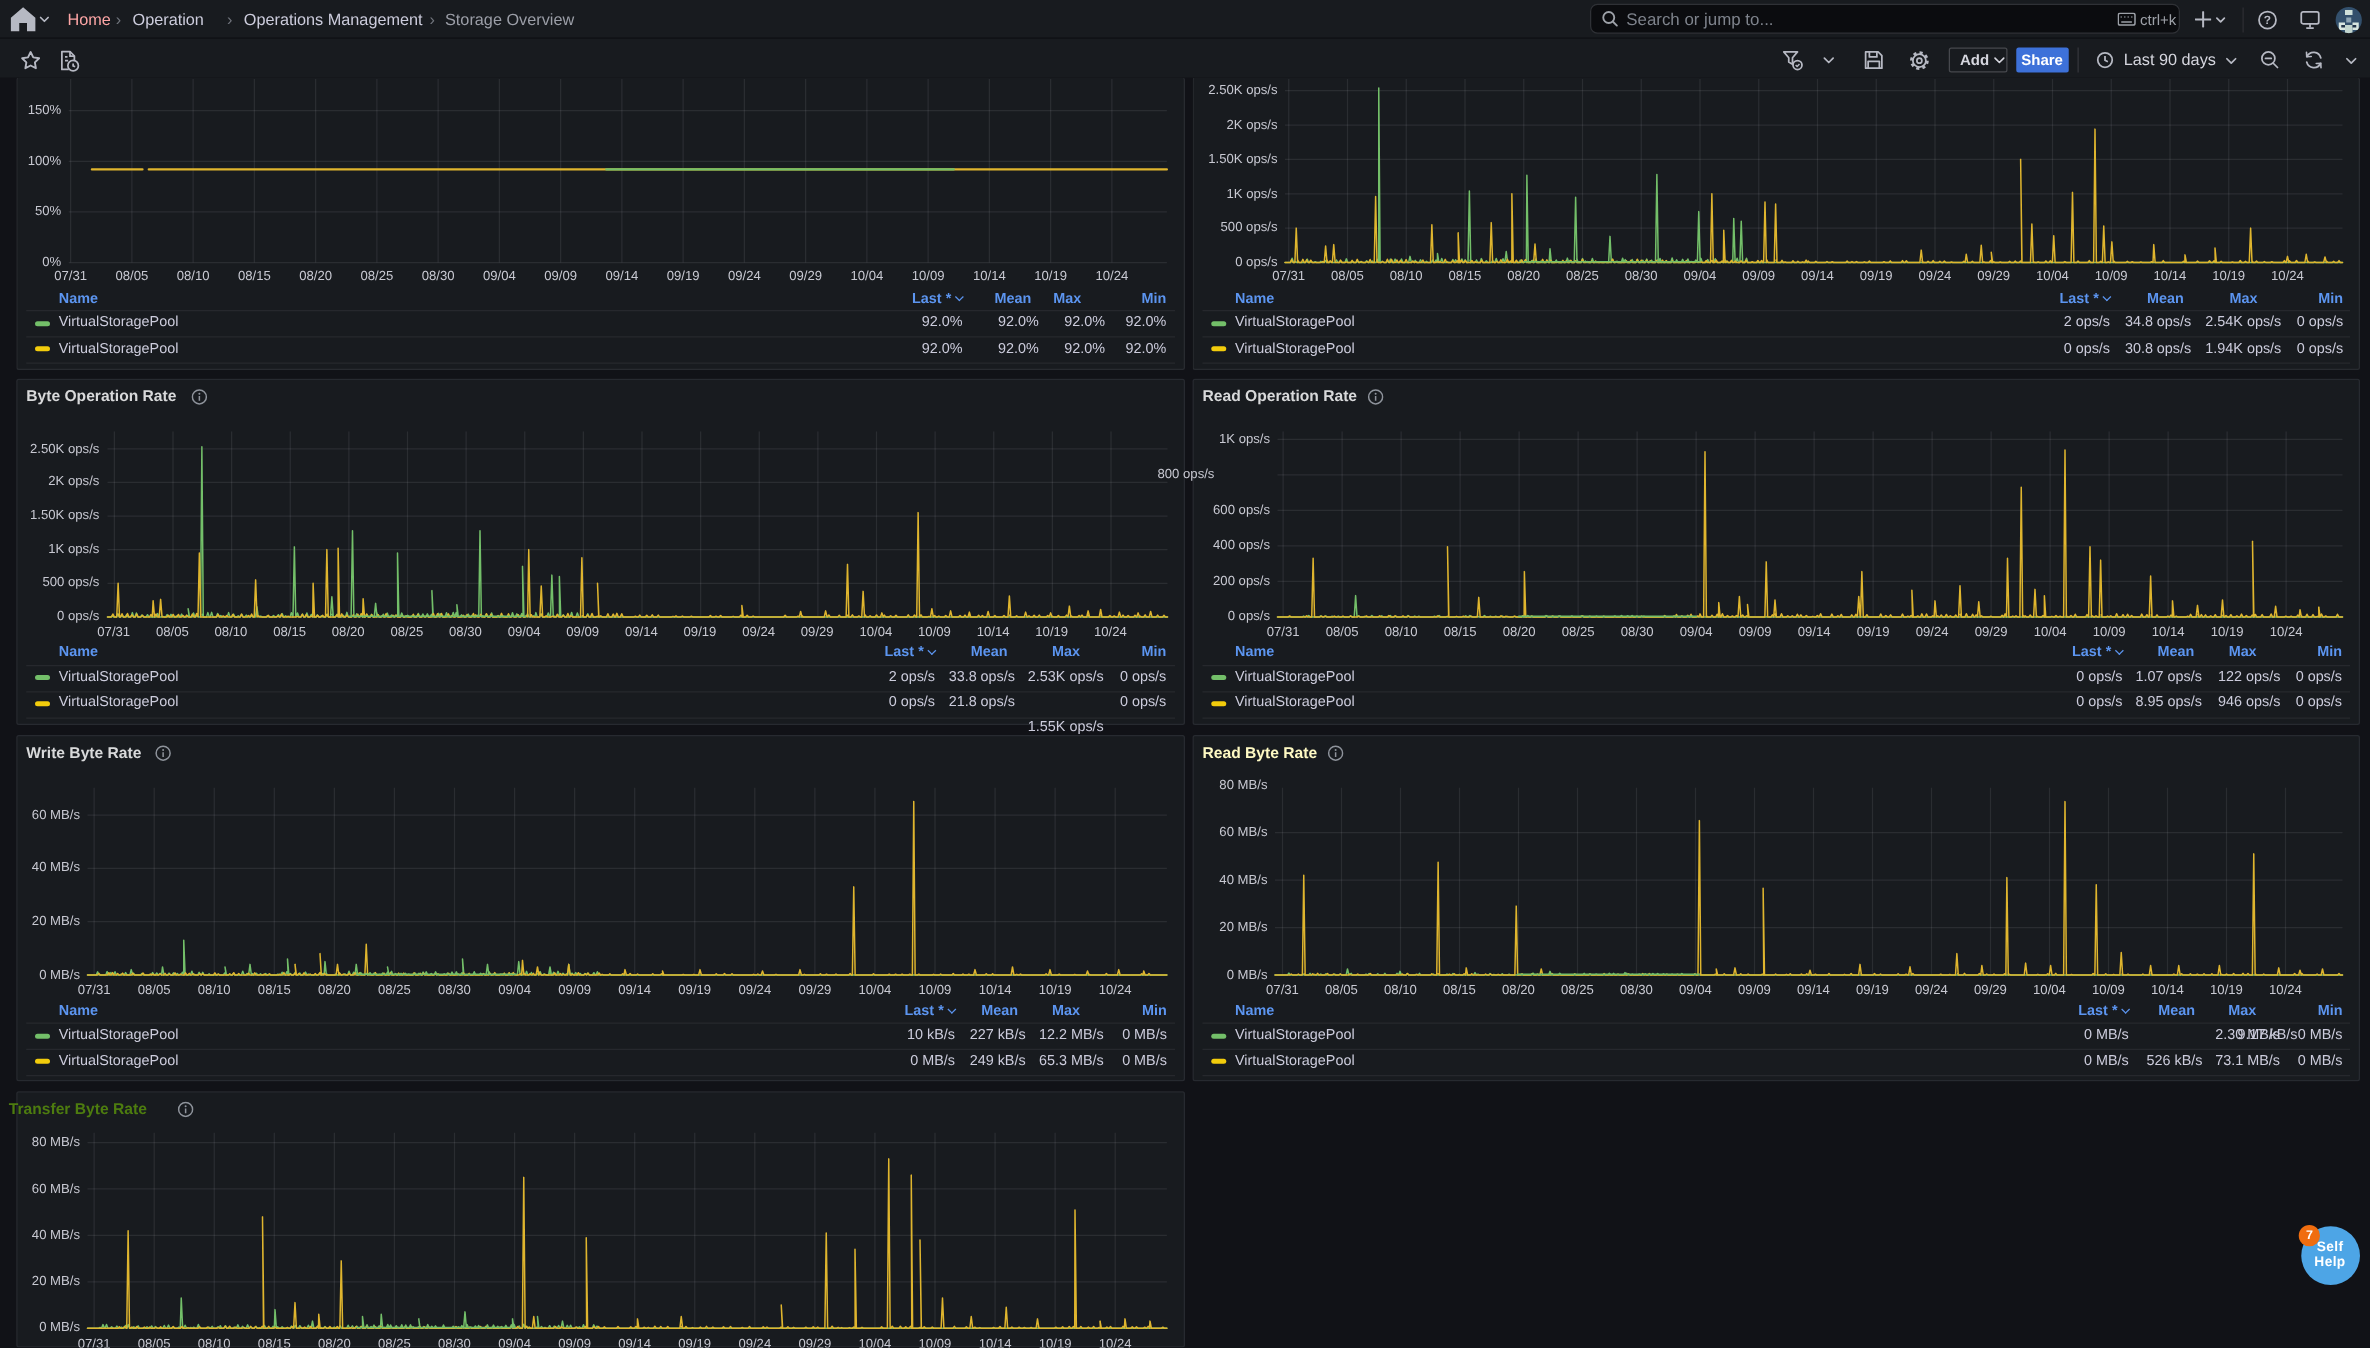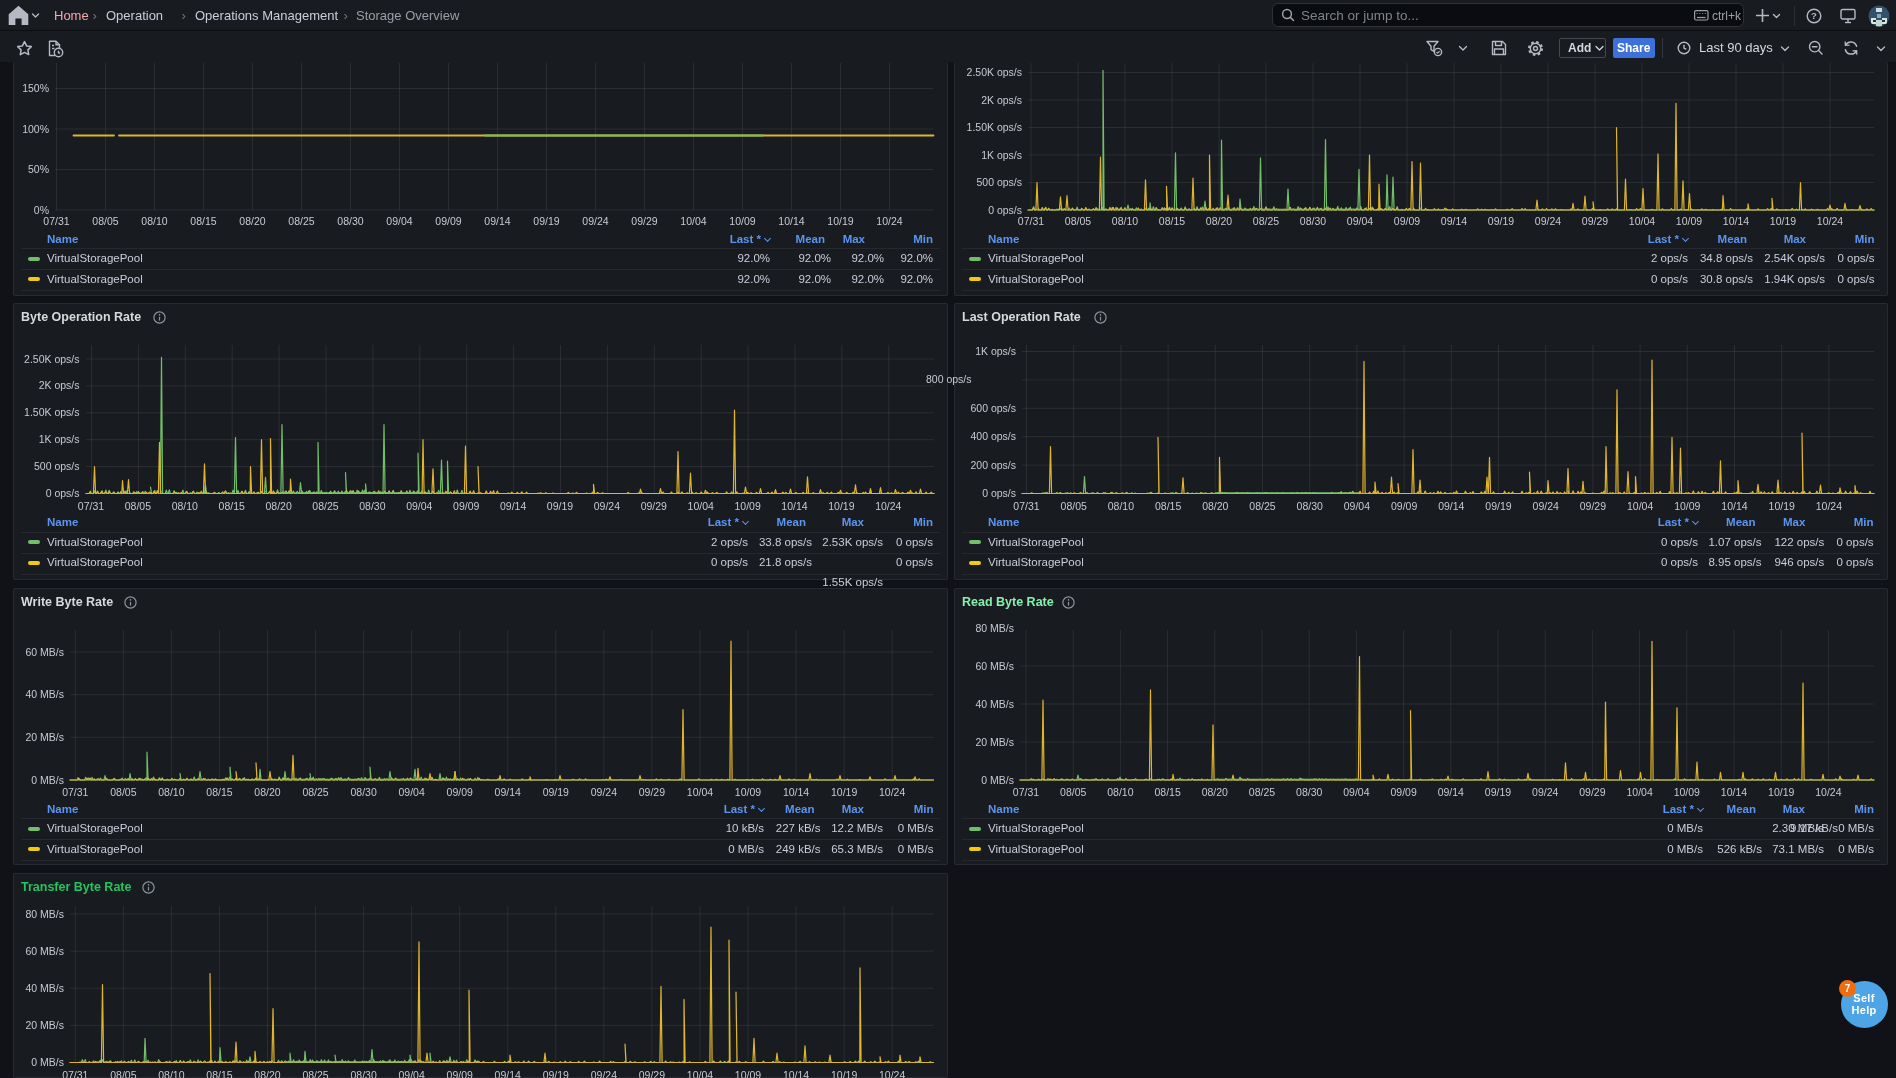--- a/index.html
+++ b/index.html
@@ -297,21 +297,21 @@
 <div style="position:absolute;left:13px;top:303px;width:934.5px;height:277px;background:#181b1f;border:1px solid rgba(204,204,220,0.09);border-radius:2px;"></div>
 <div style="position:absolute;left:954px;top:303px;width:934px;height:277px;background:#181b1f;border:1px solid rgba(204,204,220,0.09);border-radius:2px;"></div>
 <div style="position:absolute;left:21px;top:304.5px;width:200px;height:25.0px;line-height:25.0px;font-size:12.5px;color:#d8d9da;font-weight:700;white-space:nowrap;">Byte Operation Rate</div>
 <svg style="position:absolute;left:153px;top:310.5px" width="13" height="13" viewBox="153 310.5 13 13">
       <g transform="translate(153,310.5)">
         <circle cx="6.5" cy="6.5" r="5.6" fill="none" stroke="#8e939b" stroke-width="1.2"></circle>
         <line x1="6.5" y1="5.8" x2="6.5" y2="9.6" stroke="#8e939b" stroke-width="1.2"></line>
         <circle cx="6.5" cy="3.9" r="0.8" fill="#8e939b"></circle>
       </g>
     </svg>
-<div style="position:absolute;left:962px;top:304.5px;width:200px;height:25.0px;line-height:25.0px;font-size:12.5px;color:#d8d9da;font-weight:700;white-space:nowrap;">Last Operation Rate</div>
+<div style="position:absolute;left:962px;top:304.5px;width:200px;height:25.0px;line-height:25.0px;font-size:12.5px;color:#d8d9da;font-weight:700;white-space:nowrap;">Read Operation Rate</div>
 <svg style="position:absolute;left:1094px;top:310.5px" width="13" height="13" viewBox="1094 310.5 13 13">
       <g transform="translate(1094,310.5)">
         <circle cx="6.5" cy="6.5" r="5.6" fill="none" stroke="#8e939b" stroke-width="1.2"></circle>
         <line x1="6.5" y1="5.8" x2="6.5" y2="9.6" stroke="#8e939b" stroke-width="1.2"></line>
         <circle cx="6.5" cy="3.9" r="0.8" fill="#8e939b"></circle>
       </g>
     </svg>
 <svg style="position:absolute;left:83.5px;top:345px" width="852.0" height="152.5" viewBox="83.5 345 852.0 152.5">
       <line x1="91.0" y1="345" x2="91.0" y2="493.5" stroke="rgba(204,204,220,0.10)" stroke-width="1"></line>
       <line x1="137.9" y1="345" x2="137.9" y2="493.5" stroke="rgba(204,204,220,0.10)" stroke-width="1"></line>
@@ -461,21 +461,21 @@
 <div style="position:absolute;left:13px;top:588px;width:934.5px;height:277px;background:#181b1f;border:1px solid rgba(204,204,220,0.09);border-radius:2px;"></div>
 <div style="position:absolute;left:954px;top:588px;width:934px;height:277px;background:#181b1f;border:1px solid rgba(204,204,220,0.09);border-radius:2px;"></div>
 <div style="position:absolute;left:21px;top:589.5px;width:200px;height:25.0px;line-height:25.0px;font-size:12.5px;color:#d8d9da;font-weight:700;white-space:nowrap;">Write Byte Rate</div>
 <svg style="position:absolute;left:124px;top:595.5px" width="13" height="13" viewBox="124 595.5 13 13">
       <g transform="translate(124,595.5)">
         <circle cx="6.5" cy="6.5" r="5.6" fill="none" stroke="#8e939b" stroke-width="1.2"></circle>
         <line x1="6.5" y1="5.8" x2="6.5" y2="9.6" stroke="#8e939b" stroke-width="1.2"></line>
         <circle cx="6.5" cy="3.9" r="0.8" fill="#8e939b"></circle>
       </g>
     </svg>
-<div style="position:absolute;left:962px;top:589.5px;width:200px;height:25.0px;line-height:25.0px;font-size:12.5px;color:#86efac;font-weight:700;white-space:nowrap;">Read Byte Rate</div>
+<div style="position:absolute;left:962px;top:589.5px;width:200px;height:25.0px;line-height:25.0px;font-size:12.5px;color:#fef9c3;font-weight:700;white-space:nowrap;">Read Byte Rate</div>
 <svg style="position:absolute;left:1062px;top:595.5px" width="13" height="13" viewBox="1062 595.5 13 13">
       <g transform="translate(1062,595.5)">
         <circle cx="6.5" cy="6.5" r="5.6" fill="none" stroke="#8e939b" stroke-width="1.2"></circle>
         <line x1="6.5" y1="5.8" x2="6.5" y2="9.6" stroke="#8e939b" stroke-width="1.2"></line>
         <circle cx="6.5" cy="3.9" r="0.8" fill="#8e939b"></circle>
       </g>
     </svg>
 <svg style="position:absolute;left:68px;top:630px" width="867.5" height="154" viewBox="68 630 867.5 154">
       <line x1="75.3" y1="630" x2="75.3" y2="780" stroke="rgba(204,204,220,0.10)" stroke-width="1"></line>
       <line x1="123.35" y1="630" x2="123.35" y2="780" stroke="rgba(204,204,220,0.10)" stroke-width="1"></line>
@@ -610,21 +610,21 @@
 <div style="position:absolute;left:1638px;top:817.0px;width:200px;height:23.0px;line-height:23.0px;font-size:11.5px;color:#ccccdc;font-weight:400;text-align:right;white-space:nowrap;">9.17 kB/s</div>
 <div style="position:absolute;left:1624px;top:817.0px;width:200px;height:23.0px;line-height:23.0px;font-size:11.5px;color:#ccccdc;font-weight:400;text-align:right;white-space:nowrap;">2.30 MB/s</div>
 <div style="position:absolute;left:1674px;top:817.0px;width:200px;height:23.0px;line-height:23.0px;font-size:11.5px;color:#ccccdc;font-weight:400;text-align:right;white-space:nowrap;">0 MB/s</div>
 <div style="position:absolute;left:969px;top:847px;width:12px;height:4px;border-radius:2px;background:#f2cc0c;"></div>
 <div style="position:absolute;left:988px;top:837.5px;width:200px;height:23.0px;line-height:23.0px;font-size:11.5px;color:#ccccdc;font-weight:400;white-space:nowrap;">VirtualStoragePool</div>
 <div style="position:absolute;left:1503px;top:837.5px;width:200px;height:23.0px;line-height:23.0px;font-size:11.5px;color:#ccccdc;font-weight:400;text-align:right;white-space:nowrap;">0 MB/s</div>
 <div style="position:absolute;left:1562px;top:837.5px;width:200px;height:23.0px;line-height:23.0px;font-size:11.5px;color:#ccccdc;font-weight:400;text-align:right;white-space:nowrap;">526 kB/s</div>
 <div style="position:absolute;left:1624px;top:837.5px;width:200px;height:23.0px;line-height:23.0px;font-size:11.5px;color:#ccccdc;font-weight:400;text-align:right;white-space:nowrap;">73.1 MB/s</div>
 <div style="position:absolute;left:1674px;top:837.5px;width:200px;height:23.0px;line-height:23.0px;font-size:11.5px;color:#ccccdc;font-weight:400;text-align:right;white-space:nowrap;">0 MB/s</div>
 <div style="position:absolute;left:13px;top:873px;width:934.5px;height:205px;background:#181b1f;border:1px solid rgba(204,204,220,0.09);border-radius:2px;"></div>
-<div style="position:absolute;left:21px;top:874.5px;width:200px;height:25.0px;line-height:25.0px;font-size:12.5px;color:#22c55e;font-weight:700;white-space:nowrap;">Transfer Byte Rate</div>
+<div style="position:absolute;left:7px;top:874.5px;width:200px;height:25.0px;line-height:25.0px;font-size:12.5px;color:#4d7c0f;font-weight:700;white-space:nowrap;">Transfer Byte Rate</div>
 <svg style="position:absolute;left:142px;top:880.5px" width="13" height="13" viewBox="142 880.5 13 13">
       <g transform="translate(142,880.5)">
         <circle cx="6.5" cy="6.5" r="5.6" fill="none" stroke="#8e939b" stroke-width="1.2"></circle>
         <line x1="6.5" y1="5.8" x2="6.5" y2="9.6" stroke="#8e939b" stroke-width="1.2"></line>
         <circle cx="6.5" cy="3.9" r="0.8" fill="#8e939b"></circle>
       </g>
     </svg>
 <svg style="position:absolute;left:68px;top:906px" width="867.5" height="160.5" viewBox="68 906 867.5 160.5">
       <line x1="75.3" y1="906" x2="75.3" y2="1062.5" stroke="rgba(204,204,220,0.10)" stroke-width="1"></line>
       <line x1="123.35" y1="906" x2="123.35" y2="1062.5" stroke="rgba(204,204,220,0.10)" stroke-width="1"></line>

